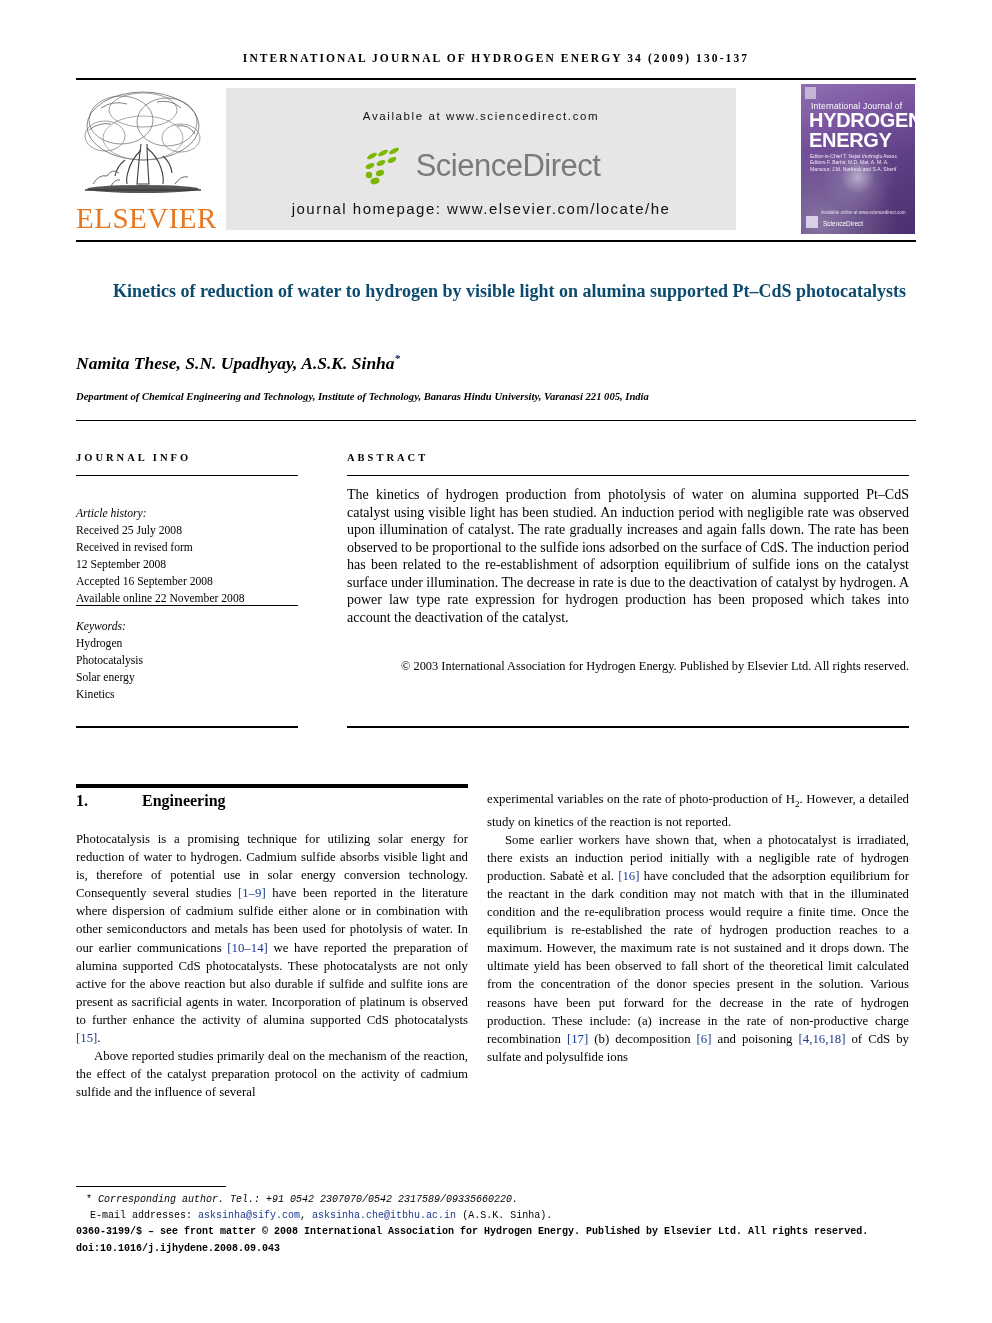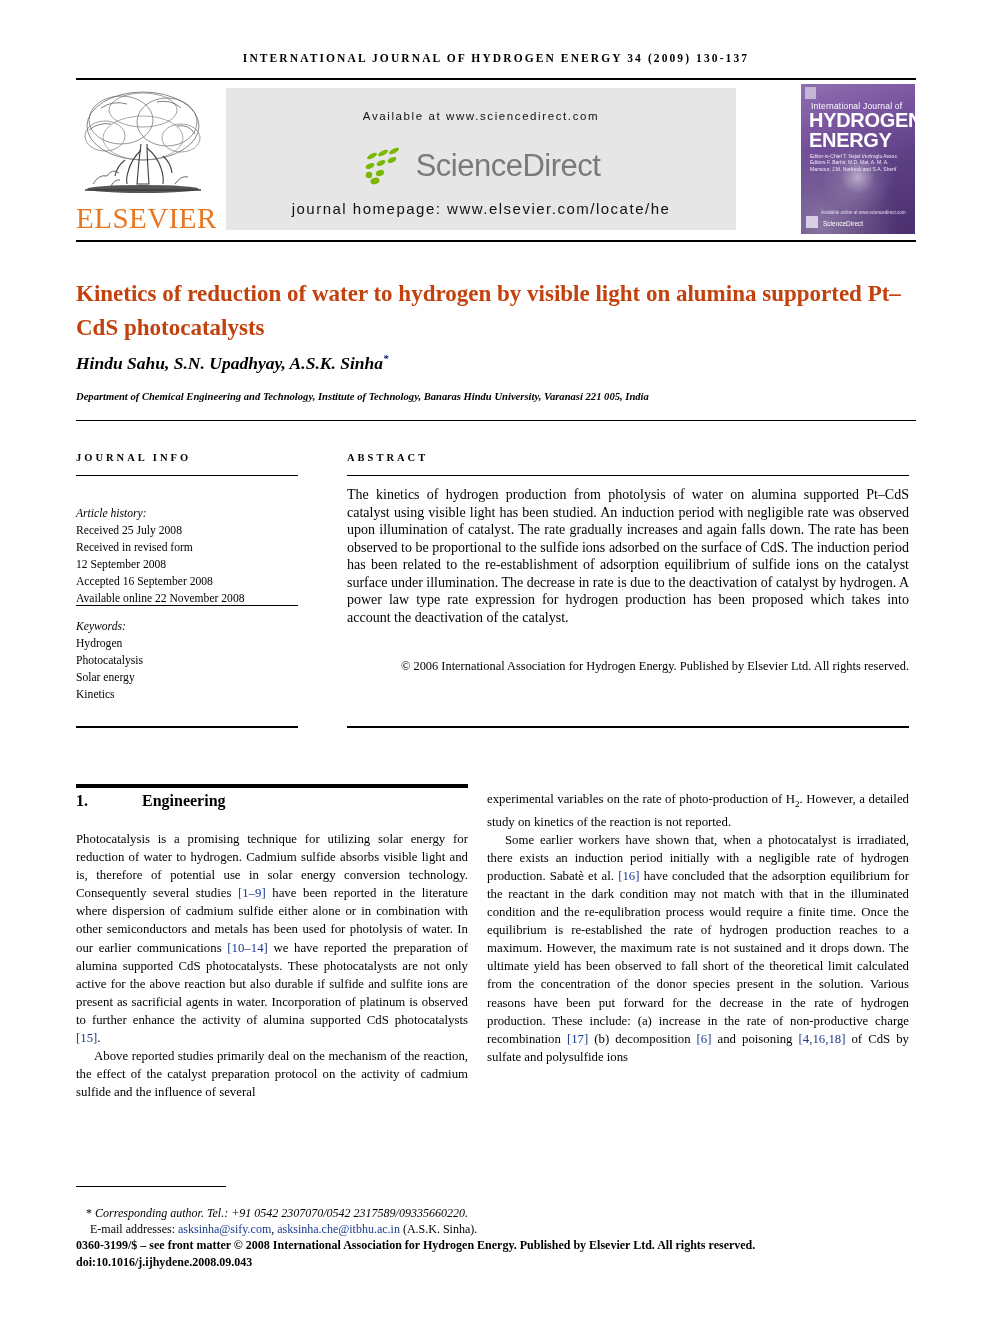--- a/index.html
+++ b/index.html
@@ -187,24 +187,25 @@
     height: 2px;
     background: #000;
   }
 
   
   .title {
     position: absolute;
     left: 76px; top: 262px;
     width: 830px;
     font-family: "Liberation Serif", serif;
-    font-size: 23px;
+    font-size: 18px;
     font-weight: bold;
     line-height: 34px;
-    color: #c2410c;
+    color: #0c4a6e;
+    text-align: right;
   }
   .authors {
     position: absolute;
     left: 76px; top: 352px;
     width: 830px;
     font-family: "Liberation Serif", serif;
     font-size: 17.5px;
     font-style: italic;
     font-weight: bold;
     color: #000;
@@ -362,25 +363,24 @@
   
   .foot-rule {
     position: absolute;
     left: 76px; top: 1186px;
     width: 150px; height: 1px; background: #000;
   }
   .footnotes {
     position: absolute;
     left: 76px; top: 1192px;
     width: 840px;
-    font-family: Liberation Serif, serif;
-    font-size: 12px;
+    font-family: Liberation Mono, monospace;
+    font-size: 10px;
     line-height: 16.2px;
     color: #000;
-    margin-top: 13px;
   }
   .footnotes .fn-corr { font-style: italic; padding-left: 10px; }
   .footnotes .fn-corr .star { font-style: normal; }
   .footnotes .fn-mail { padding-left: 14px; }
   .link { color: #1a3a8f; }
   .footnotes .fn-issn { font-weight: bold; }
   .footnotes .fn-doi { font-weight: bold; }
 </style>
 </head>
 <body>
@@ -459,21 +459,21 @@
 Assoc. Editors   F. Barbir, M.D. Mat, A. M. A. Mansour, J.M. Norbeck and S.A. Sherif</div>
       <div class="cover-badge-bl"></div>
       <div class="cover-sdsmall">Available online at www.sciencedirect.com</div>
       <div class="cover-sd">ScienceDirect</div>
     </div>
   </div>
   <div class="rule-masthead"></div>
 
   <h1 class="title">Kinetics of reduction of water to hydrogen by visible light on alumina supported Pt–CdS photocatalysts</h1>
   <div class="authors">
-    <span>Hindu Sahu, S.N. Upadhyay, A.S.K. Sinha</span><sup>*</sup>
+    <span>Namita These, S.N. Upadhyay, A.S.K. Sinha</span><sup>*</sup>
   </div>
   <div class="affiliation">Department of Chemical Engineering and Technology, Institute of Technology, Banaras Hindu University, Varanasi 221 005, India</div>
   <div class="rule-affil"></div>
 
   <div class="ai-head">JOURNAL INFO</div>
   <div class="ai-rule"></div>
   <div class="ai-body">
     <div class="ital">Article history:</div>
     <div>Received 25 July 2008</div>
     <div>Received in revised form</div>
@@ -486,21 +486,21 @@
     <div class="ital">Keywords:</div>
     <div>Hydrogen</div>
     <div>Photocatalysis</div>
     <div>Solar energy</div>
     <div>Kinetics</div>
   </div>
 
   <div class="ab-head">ABSTRACT</div>
   <div class="ab-rule"></div>
   <div class="ab-body">The kinetics of hydrogen production from photolysis of water on alumina supported Pt–CdS catalyst using visible light has been studied. An induction period with negligible rate was observed upon illumination of catalyst. The rate gradually increases and again falls down. The rate has been observed to be proportional to the sulfide ions adsorbed on the surface of CdS. The induction period has been related to the re-establishment of adsorption equilibrium of sulfide ions on the catalyst surface under illumination. The decrease in rate is due to the deactivation of catalyst by hydrogen. A power law type rate expression for hydrogen production has been proposed which takes into account the deactivation of the catalyst.</div>
-  <div class="ab-copy">© 2006 International Association for Hydrogen Energy. Published by Elsevier Ltd. All rights reserved.</div>
+  <div class="ab-copy">© 2003 International Association for Hydrogen Energy. Published by Elsevier Ltd. All rights reserved.</div>
 
   <div class="rule-left-lower"></div>
   <div class="rule-right-lower"></div>
 
   <div class="sec-rule"></div>
   <div class="sec-num">1.</div>
   <div class="sec-title">Engineering</div>
 
   <div class="col-left">
     <p><span>Photocatalysis is a promising technique for utilizing solar energy for reduction of water to hydrogen. Cadmium sulfide absorbs visible light and is, therefore of potential use in solar energy conversion technology. Consequently several studies </span><span class="ref">[1–9]</span><span> have been reported in the literature where dispersion of cadmium sulfide either alone or in combination with other semiconductors and metals has been used for photolysis of water. In our earlier communications </span><span class="ref">[10–14]</span><span> we have reported the preparation of alumina supported CdS photocatalysts. These photocatalysts are not only active for the above reaction but also durable if sulfide and sulfite ions are present as sacrificial agents in water. Incorporation of platinum is observed to further enhance the activity of alumina supported CdS photocatalysts </span><span class="ref">[15]</span><span>.</span></p>

